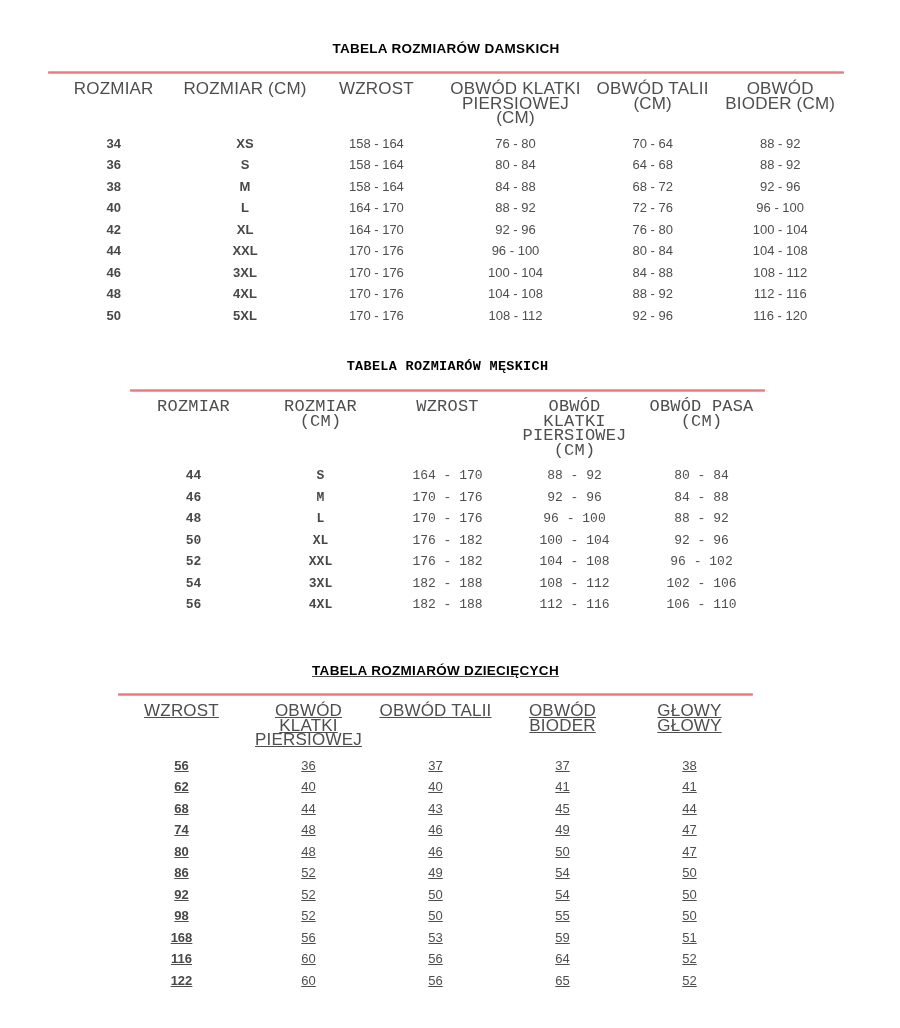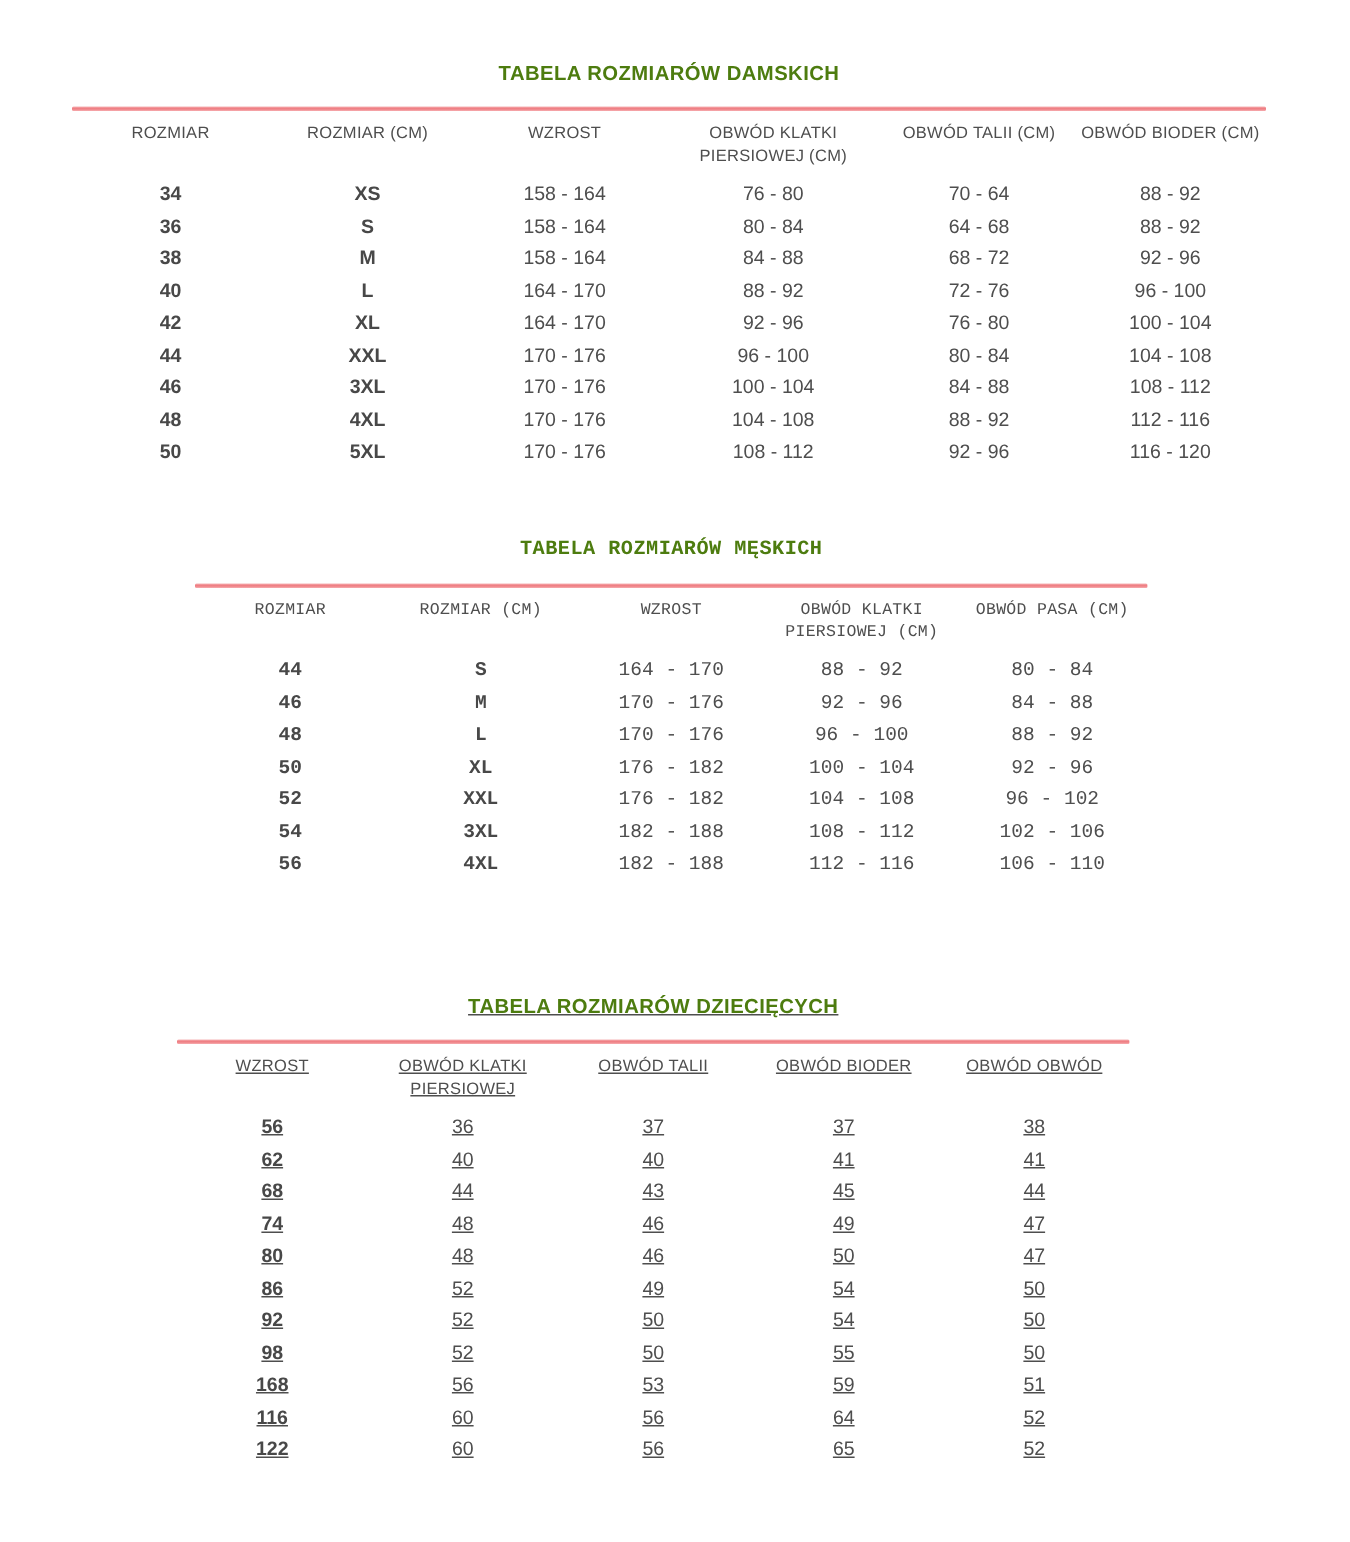--- a/index.html
+++ b/index.html
@@ -19,36 +19,36 @@
   .s1 { left: 48px;  top: 41px;  width: 796px; }
   .s2 { left: 130px; top: 359px; width: 635px; font-family: Liberation Mono, monospace; }
   .s3 { left: 118px; top: 663px; width: 635px; text-decoration: underline; }
 
   .tbl-title {
     margin: 0 0 15px 0;
     text-align: center;
     font-size: 13.5px;
     font-weight: 700;
     letter-spacing: 0.3px;
-    color: #4d7c0f;
+    color: #000000;
   }
   .red-line {
     height: 3px;
     border-radius: 1px;
     background: linear-gradient(#f6adb0, #ee7a7f, #f6adb0);
     background-color: #ef8287;
   }
 
   table.size-table {
     width: 100%;
     border-collapse: collapse;
     table-layout: fixed;
   }
   table.size-table th {
-    font-size: 11px;
+    font-size: 17px;
     font-weight: 400;
     color: #4e4e4e;
     text-align: center;
     vertical-align: top;
     line-height: 14.5px;
     letter-spacing: 0.2px;
     padding: 8px 2px 7px 2px;
   }
   table.size-table td {
     font-size: 13px;
@@ -240,21 +240,21 @@
   <section class="tbl-section s3">
     <h2 class="tbl-title">TABELA ROZMIARÓW DZIECIĘCYCH</h2>
     <div class="red-line"></div>
     <table class="size-table t5">
         <thead>
           <tr>
             <th>WZROST</th>
             <th>OBWÓD KLATKI PIERSIOWEJ</th>
             <th>OBWÓD TALII</th>
             <th>OBWÓD BIODER</th>
-            <th>OBWÓD OBWÓD</th>
+            <th>GŁOWY GŁOWY</th>
           </tr>
         </thead>
         <tbody>
           <tr>
             <td>56</td>
             <td>36</td>
             <td>37</td>
             <td>37</td>
             <td>38</td>
           </tr>

